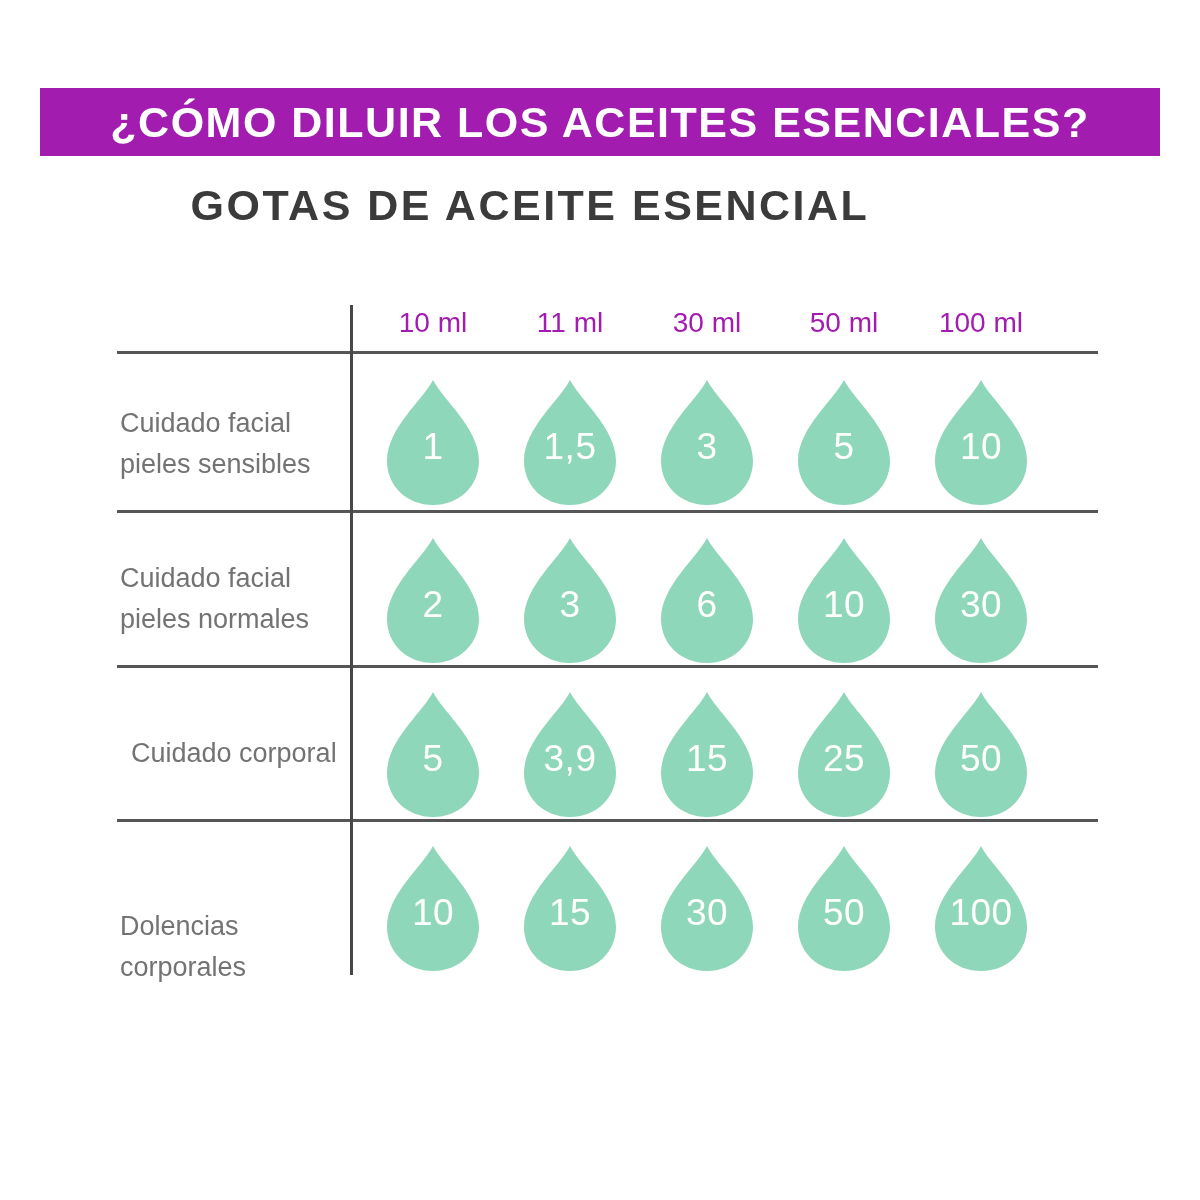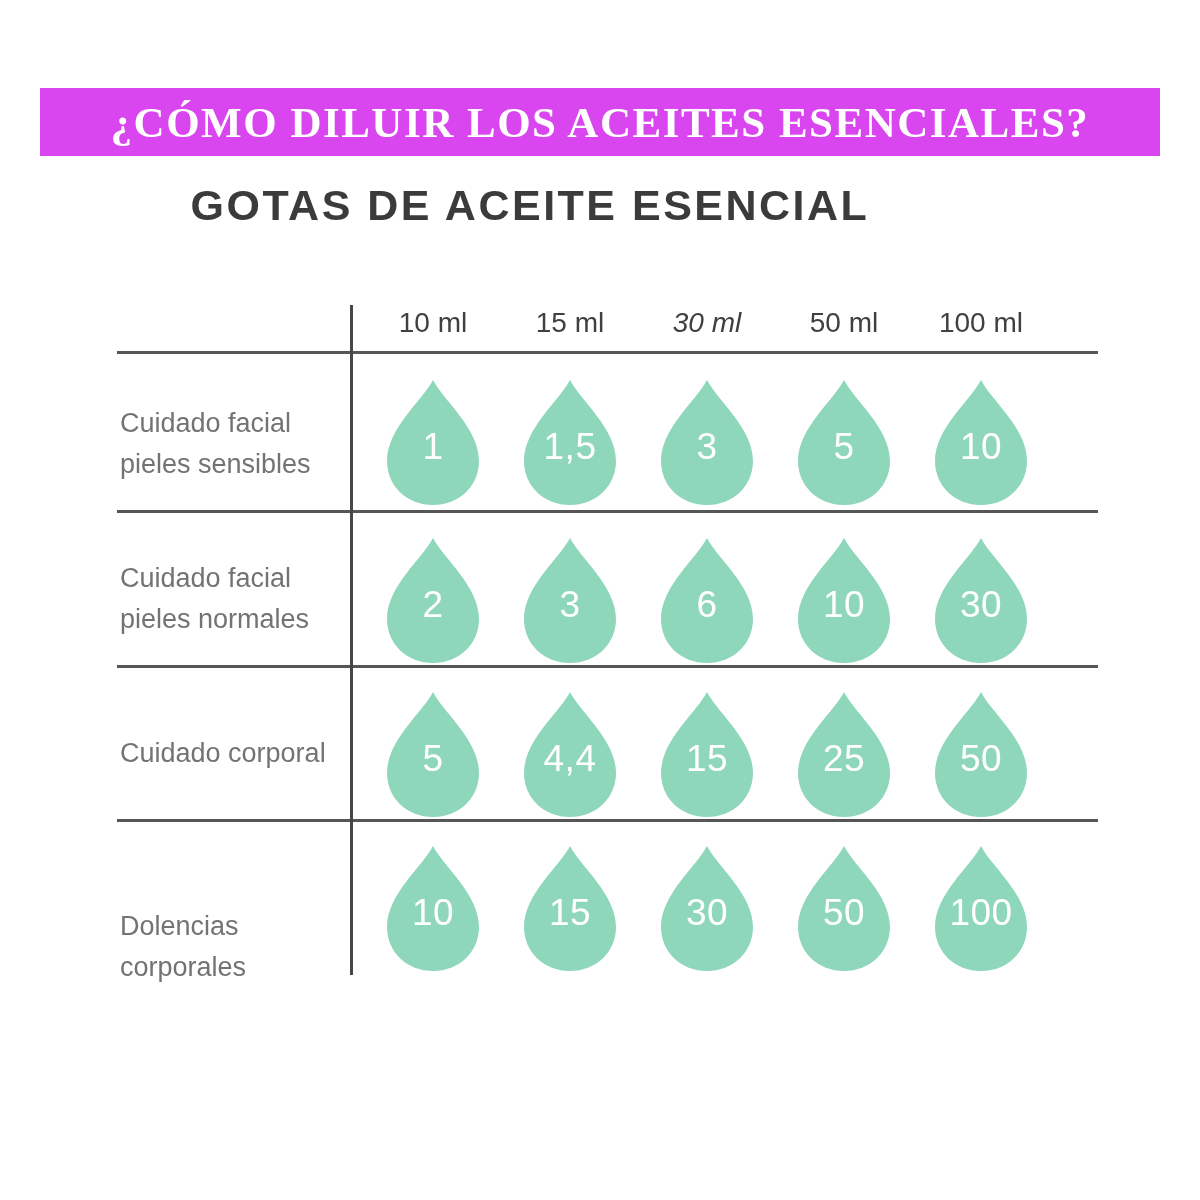--- a/index.html
+++ b/index.html
@@ -10,22 +10,22 @@
     background: #ffffff;
     font-family: "Liberation Sans", sans-serif;
     overflow: hidden;
   }
 
   
   .title-bar {
     position: absolute;
     left: 40px; top: 88px;
     width: 1120px; height: 68px;
-    background: #d946ef;
-    display: flex; align-items: center; justify-content: center; font-family: Liberation Serif, serif;
+    background: #a21caf;
+    display: flex; align-items: center; justify-content: center;
   }
   .title-bar h1 {
     margin: 0;
     color: #ffffff;
     font-size: 43px;
     font-weight: 700;
     letter-spacing: 1.5px;
     white-space: nowrap;
   }
 
@@ -61,46 +61,46 @@
     width: 3px; height: 670px;
     background: #474747;
   }
 
   
   .col-header {
     position: absolute;
     top: 307px;
     width: 140px;
     text-align: center;
-    color: #404040;
+    color: #a21caf;
     font-size: 28px;
     font-weight: 500;
     white-space: nowrap;
   }
   .hc0 { left: 363px; }
   .hc1 { left: 500px; }
-  .hc2 { left: 637px; font-style: italic; }
+  .hc2 { left: 637px; }
   .hc3 { left: 774px; }
   .hc4 { left: 911px; }
 
   
   .row-label {
     position: absolute;
     left: 120px;
     width: 228px;
     transform: translateY(-50%);
     color: #737373;
     font-size: 27px;
     font-weight: 500;
     line-height: 1.5;
     white-space: pre-line;
   }
   .rl0 { top: 443px; }
   .rl1 { top: 598px; }
-  .rl2 { top: 753px; }
+  .rl2 { top: 753px; margin-left: 11px; }
   .rl3 { top: 946px; }
 
   
   .drop {
     position: absolute;
     width: 96px; height: 125px;
   }
   .drop svg { position: absolute; inset: 0; width: 100%; height: 100%; }
   .drop .num {
     position: absolute;
@@ -137,21 +137,21 @@
 
   <div>
 
     <div class="hline hl0"></div>
     <div class="hline hl1"></div>
     <div class="hline hl2"></div>
     <div class="hline hl3"></div>
     <div class="vline"></div>
 
     <div class="col-header hc0">10 ml</div>
-    <div class="col-header hc1">15 ml</div>
+    <div class="col-header hc1">11 ml</div>
     <div class="col-header hc2">30 ml</div>
     <div class="col-header hc3">50 ml</div>
     <div class="col-header hc4">100 ml</div>
 
     <div class="row-label rl0">Cuidado facial
 pieles sensibles</div>
     <div class="row-label rl1">Cuidado facial
 pieles normales</div>
     <div class="row-label rl2">Cuidado corporal</div>
     <div class="row-label rl3">Dolencias
@@ -222,21 +222,21 @@
     <div class="drop dr2 dc0">
       <svg viewBox="0 0 96 125" aria-hidden="true">
           <path d="M48 0 C38 20 2 48 2 81 C2 106 22 125 48 125 C74 125 94 106 94 81 C94 48 58 20 48 0 Z" fill="#8FD7BA"></path>
         </svg>
       <span class="num">5</span>
     </div>
     <div class="drop dr2 dc1">
       <svg viewBox="0 0 96 125" aria-hidden="true">
           <path d="M48 0 C38 20 2 48 2 81 C2 106 22 125 48 125 C74 125 94 106 94 81 C94 48 58 20 48 0 Z" fill="#8FD7BA"></path>
         </svg>
-      <span class="num">4,4</span>
+      <span class="num">3,9</span>
     </div>
     <div class="drop dr2 dc2">
       <svg viewBox="0 0 96 125" aria-hidden="true">
           <path d="M48 0 C38 20 2 48 2 81 C2 106 22 125 48 125 C74 125 94 106 94 81 C94 48 58 20 48 0 Z" fill="#8FD7BA"></path>
         </svg>
       <span class="num">15</span>
     </div>
     <div class="drop dr2 dc3">
       <svg viewBox="0 0 96 125" aria-hidden="true">
           <path d="M48 0 C38 20 2 48 2 81 C2 106 22 125 48 125 C74 125 94 106 94 81 C94 48 58 20 48 0 Z" fill="#8FD7BA"></path>

